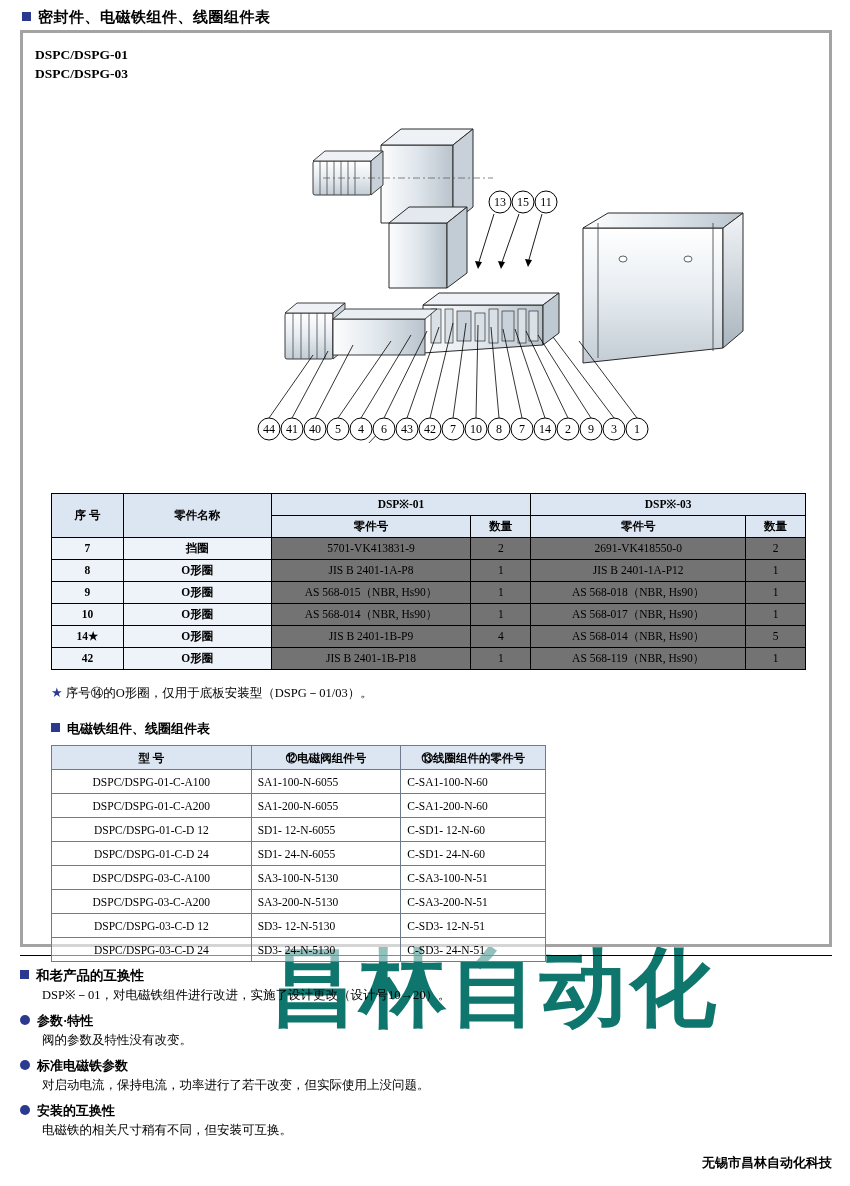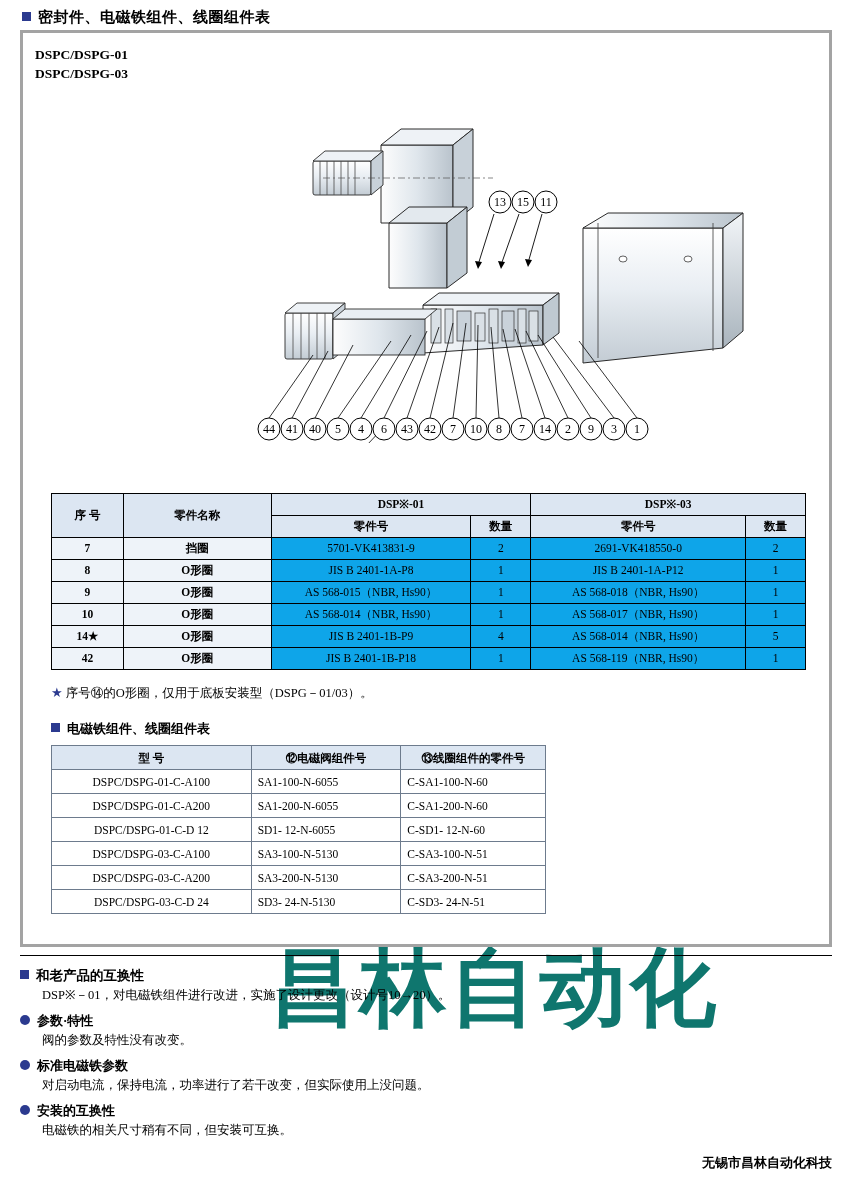--- a/index.html
+++ b/index.html
@@ -126,21 +126,21 @@
     background: #fff;
   }
   .seal-table th, .seal-table td {
     border: 1px solid #000;
     text-align: center;
     padding: 3px 2px;
     line-height: 15px;
     margin-left: 12px;
   }
   .seal-table thead th { background: #dce6f2; font-weight: bold; }
-  .seal-table tbody td { background: #0ea5e9; }
+  .seal-table tbody td { background: #737373; }
   .seal-table tbody td.first { background: #eef3f9; font-weight: bold; }
 
   .note-star {
     position: absolute;
     left: 28px; top: 652px;
     font-size: 12.5px;
     z-index: 2;
     text-align: center;
   }
   .star { color: #2b3a8f; font-size: 13px; }
@@ -491,28 +491,38 @@
             <td class="c1">DSPC/DSPG-01-C-A200</td>
             <td class="c2">SA1-200-N-6055</td>
             <td class="c3">C-SA1-200-N-60</td>
           </tr>
           <tr>
             <td class="c1">DSPC/DSPG-01-C-D 12</td>
             <td class="c2">SD1- 12-N-6055</td>
             <td class="c3">C-SD1- 12-N-60</td>
           </tr>
           <tr>
+            <td class="c1">DSPC/DSPG-01-C-D 24</td>
+            <td class="c2">SD1- 24-N-6055</td>
+            <td class="c3">C-SD1-  24-N-60</td>
+          </tr>
+          <tr>
             <td class="c1">DSPC/DSPG-03-C-A100</td>
             <td class="c2">SA3-100-N-5130</td>
             <td class="c3">C-SA3-100-N-51</td>
           </tr>
           <tr>
             <td class="c1">DSPC/DSPG-03-C-A200</td>
             <td class="c2">SA3-200-N-5130</td>
             <td class="c3">C-SA3-200-N-51</td>
+          </tr>
+          <tr>
+            <td class="c1">DSPC/DSPG-03-C-D 12</td>
+            <td class="c2">SD3- 12-N-5130</td>
+            <td class="c3">C-SD3- 12-N-51</td>
           </tr>
           <tr>
             <td class="c1">DSPC/DSPG-03-C-D 24</td>
             <td class="c2">SD3- 24-N-5130</td>
             <td class="c3">C-SD3- 24-N-51</td>
           </tr>
         </tbody>
     </table>
 
   </div>

